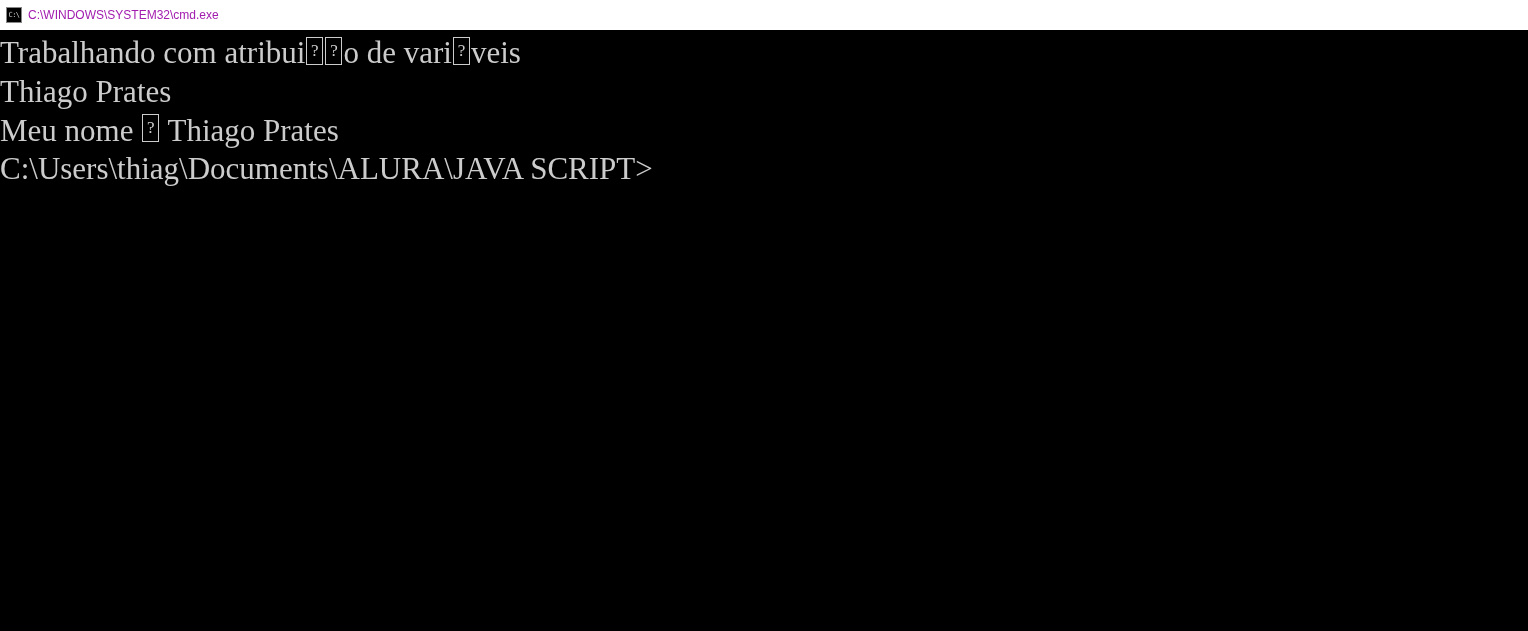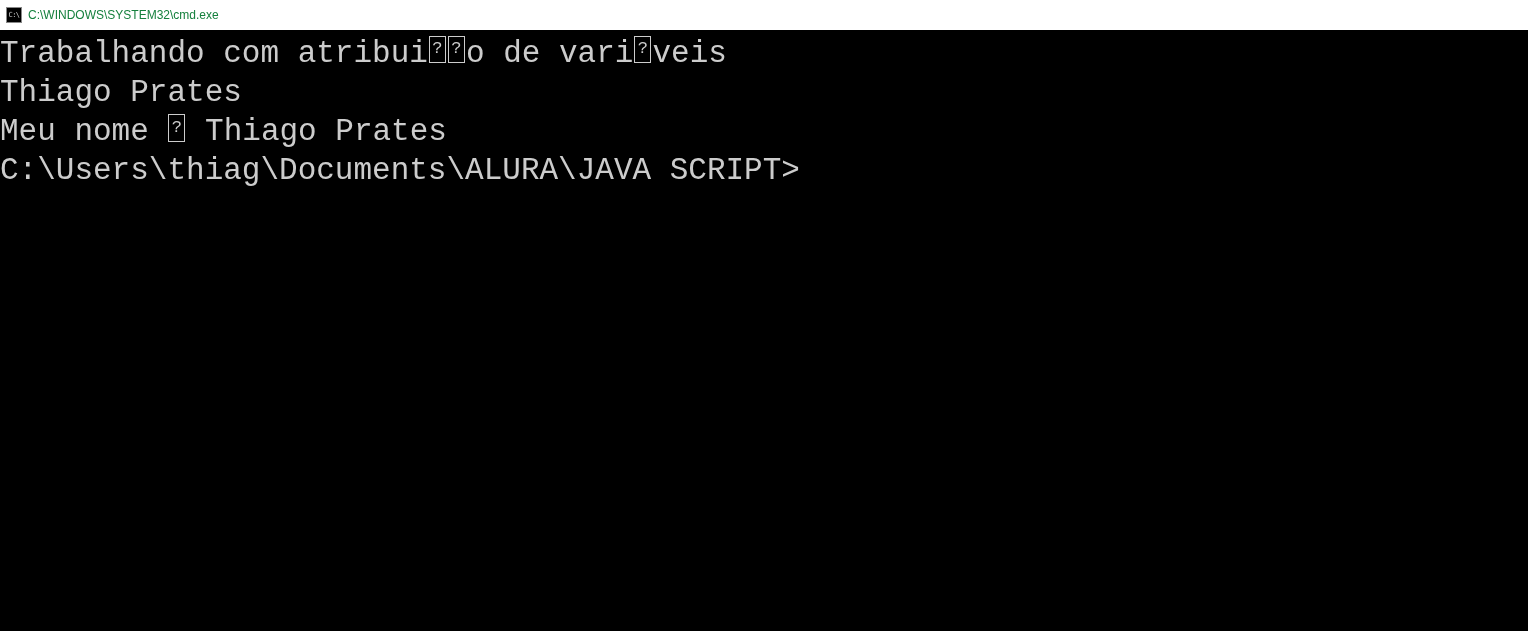--- a/index.html
+++ b/index.html
@@ -33,30 +33,30 @@
       justify-content: center;
     }
     .titlebar-icon-text {
       color: #cccccc;
       font-size: 7px;
       font-family: monospace;
       line-height: 1;
       letter-spacing: -0.5px;
     }
     .titlebar-title {
-      color: #15803d;
+      color: #a21caf;
       font-size: 12px;
       font-family: "Segoe UI", Arial, sans-serif;
     }
     .terminal {
       background: #000000;
       height: calc(100% - 30px);
       width: 100%;
       padding: 4px 0 0 0;
-      font-family: Liberation Mono, monospace;
+      font-family: Liberation Serif, serif;
       font-size: 31px;
       color: #cccccc;
       line-height: 1.25;
       white-space: pre;
       overflow: hidden;
       letter-spacing: 0px;
     }
     .terminal-line {
       display: block;
     }

